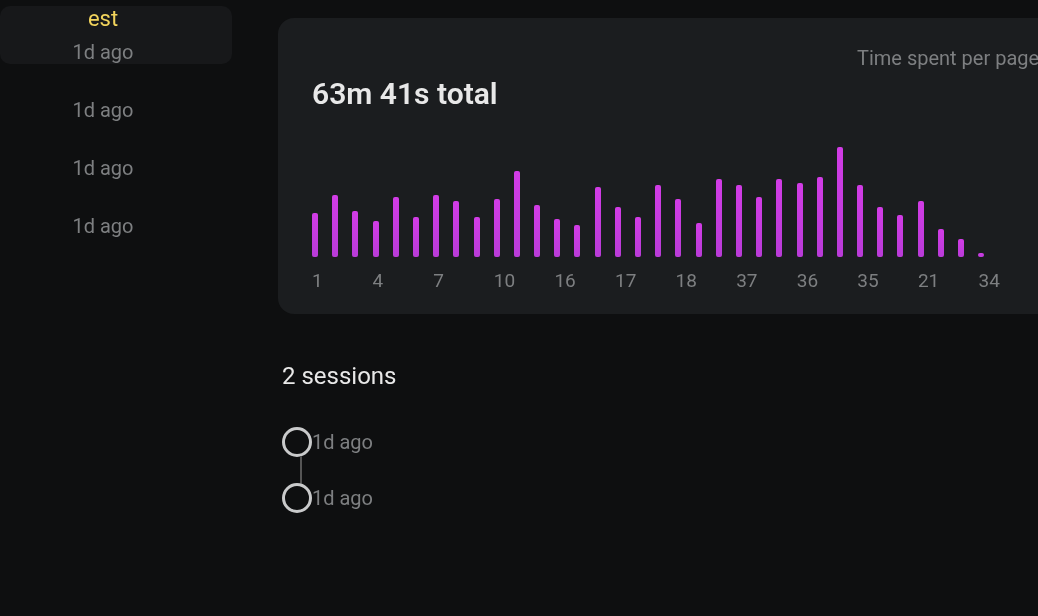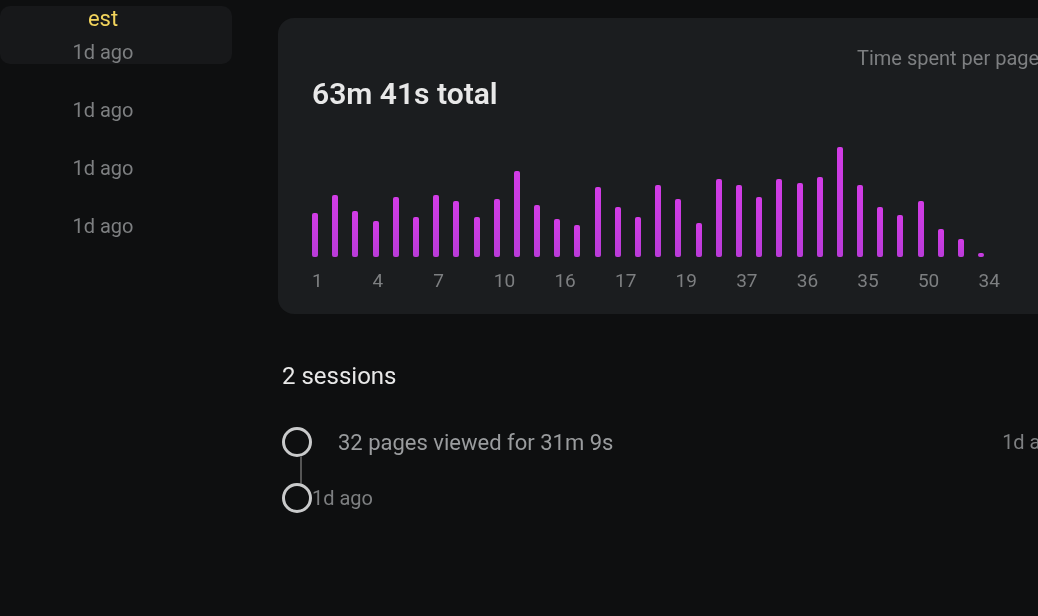--- a/index.html
+++ b/index.html
@@ -119,35 +119,34 @@
           <div class="bar" style="height: 18px;"></div>
           <div class="bar" style="height: 4px;"></div>
         </div>
       <div class="axis" id="axis">
           <span>1</span>
           <span>4</span>
           <span>7</span>
           <span>10</span>
           <span>16</span>
           <span>17</span>
-          <span>19</span>
+          <span>18</span>
           <span>37</span>
           <span>36</span>
           <span>35</span>
-          <span>50</span>
+          <span>21</span>
           <span>34</span>
         </div>
     </div>
 
     <div class="sessions-h">2 sessions</div>
 
     <div class="sess-row">
       <div class="sess-ring"></div>
       <div class="sess-line"></div>
-      <div class="sess-text">32 pages viewed for 31m 9s</div>
       <div class="sess-ago">1d ago</div>
     </div>
     <div class="sess-row">
       <div class="sess-ring"></div>
       <div class="sess-ago">1d ago</div>
     </div>
 
   </div>
 </div>
 

